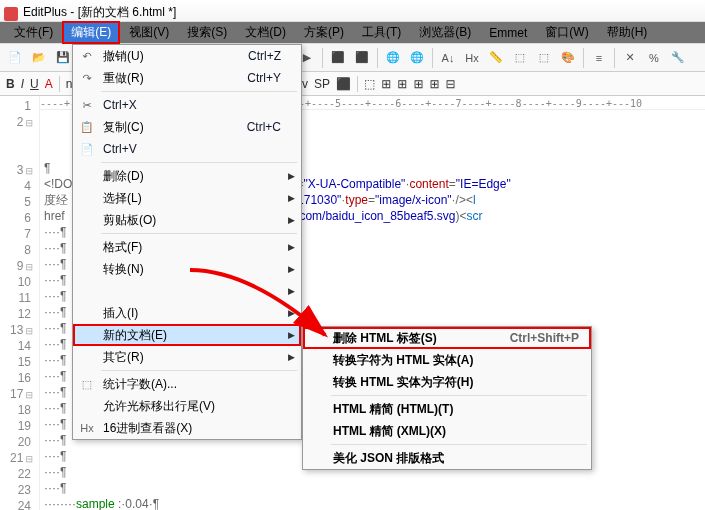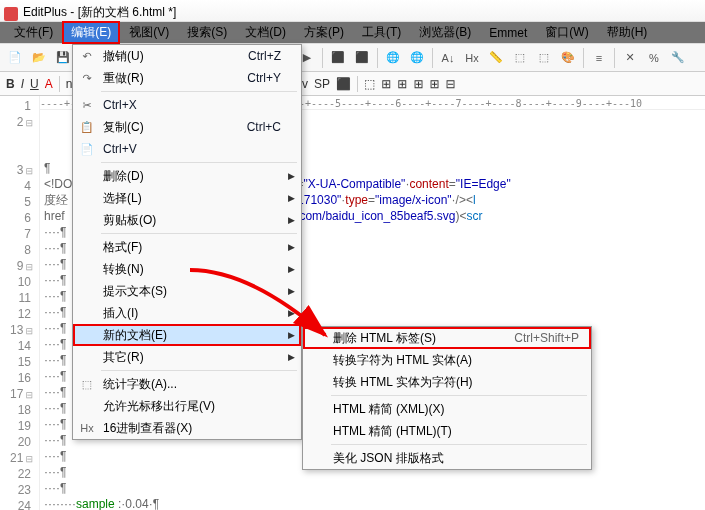--- a/index.html
+++ b/index.html
@@ -37,21 +37,21 @@
 .dropdown .dmi { display: flex; align-items: center; height: 22px; padding: 0 20px 0 30px; cursor: default; position: relative; }
 .dropdown .dmi .ico { position: absolute; left: 6px; width: 16px; text-align: center; color: #666; font-size: 11px; }
 .dropdown .dmi .lbl { flex: 1; }
 .dropdown .dmi .sc { color: #0f172a; }
 .dropdown .dmi .arrow { position: absolute; right: 6px; color: #333; font-size: 9px; }
 .dropdown .dmi.hover { background: #cce6ff; }
 .dropdown .dmi.hl { outline: 2px solid #e00; outline-offset: -2px; }
 .dropdown .dsep { height: 1px; background: #ddd; margin: 2px 4px 2px 28px; }
 
 .submenu { position: absolute; top: 326px; left: 302px; width: 290px; background: #f9f9f9; border: 1px solid #999; box-shadow: 2px 2px 6px rgba(0,0,0,0.25); z-index: 11; }
-.submenu .dmi { display: flex; align-items: center; height: 22px; padding: 0 12px 0 30px; cursor: default; }
+.submenu .dmi { display: flex; align-items: center; height: 22px; padding: 0 12px 0 30px; cursor: default; font-weight: bold; }
 .submenu .dmi .lbl { flex: 1; }
 .submenu .dmi .sc { color: #666; }
 .submenu .dmi.hl { outline: 2px solid #e00; outline-offset: -2px; }
 .submenu .dsep { height: 1px; background: #ddd; margin: 2px 4px 2px 28px; }
 
 .red-arrow { position: absolute; z-index: 12; pointer-events: none; }
 </style>
 </head>
 <body>
 
@@ -219,21 +219,20 @@
     <div class="dsep"></div>
     <div class="dmi">
       <span class="lbl">格式(F)</span>
       <span class="arrow">▶</span>
     </div>
     <div class="dmi">
       <span class="lbl">转换(N)</span>
       <span class="arrow">▶</span>
     </div>
     <div class="dmi">
-      <span class="lbl">提示文本(S)</span>
       <span class="arrow">▶</span>
     </div>
     <div class="dmi">
       <span class="lbl">插入(I)</span>
       <span class="arrow">▶</span>
     </div>
     <div class="dmi hover hl">
       <span class="lbl">新的文档(E)</span>
       <span class="arrow">▶</span>
     </div>
@@ -261,24 +260,24 @@
       <span class="sc">Ctrl+Shift+P</span>
     </div>
     <div class="dmi">
       <span class="lbl">转换字符为 HTML 实体(A)</span>
     </div>
     <div class="dmi">
       <span class="lbl">转换 HTML 实体为字符(H)</span>
     </div>
     <div class="dsep"></div>
     <div class="dmi">
+      <span class="lbl">HTML 精简 (HTML)(T)</span>
+    </div>
+    <div class="dmi">
       <span class="lbl">HTML 精简 (XML)(X)</span>
-    </div>
-    <div class="dmi">
-      <span class="lbl">HTML 精简 (HTML)(T)</span>
     </div>
     <div class="dsep"></div>
     <div class="dmi">
       <span class="lbl">美化 JSON 排版格式</span>
     </div>
   </div>
 
 <svg class="red-arrow" style="left:180px; top:260px; width:160px; height:90px;">
   <defs>
       <marker id="ah" markerWidth="10" markerHeight="10" refX="8" refY="3" orient="auto">

